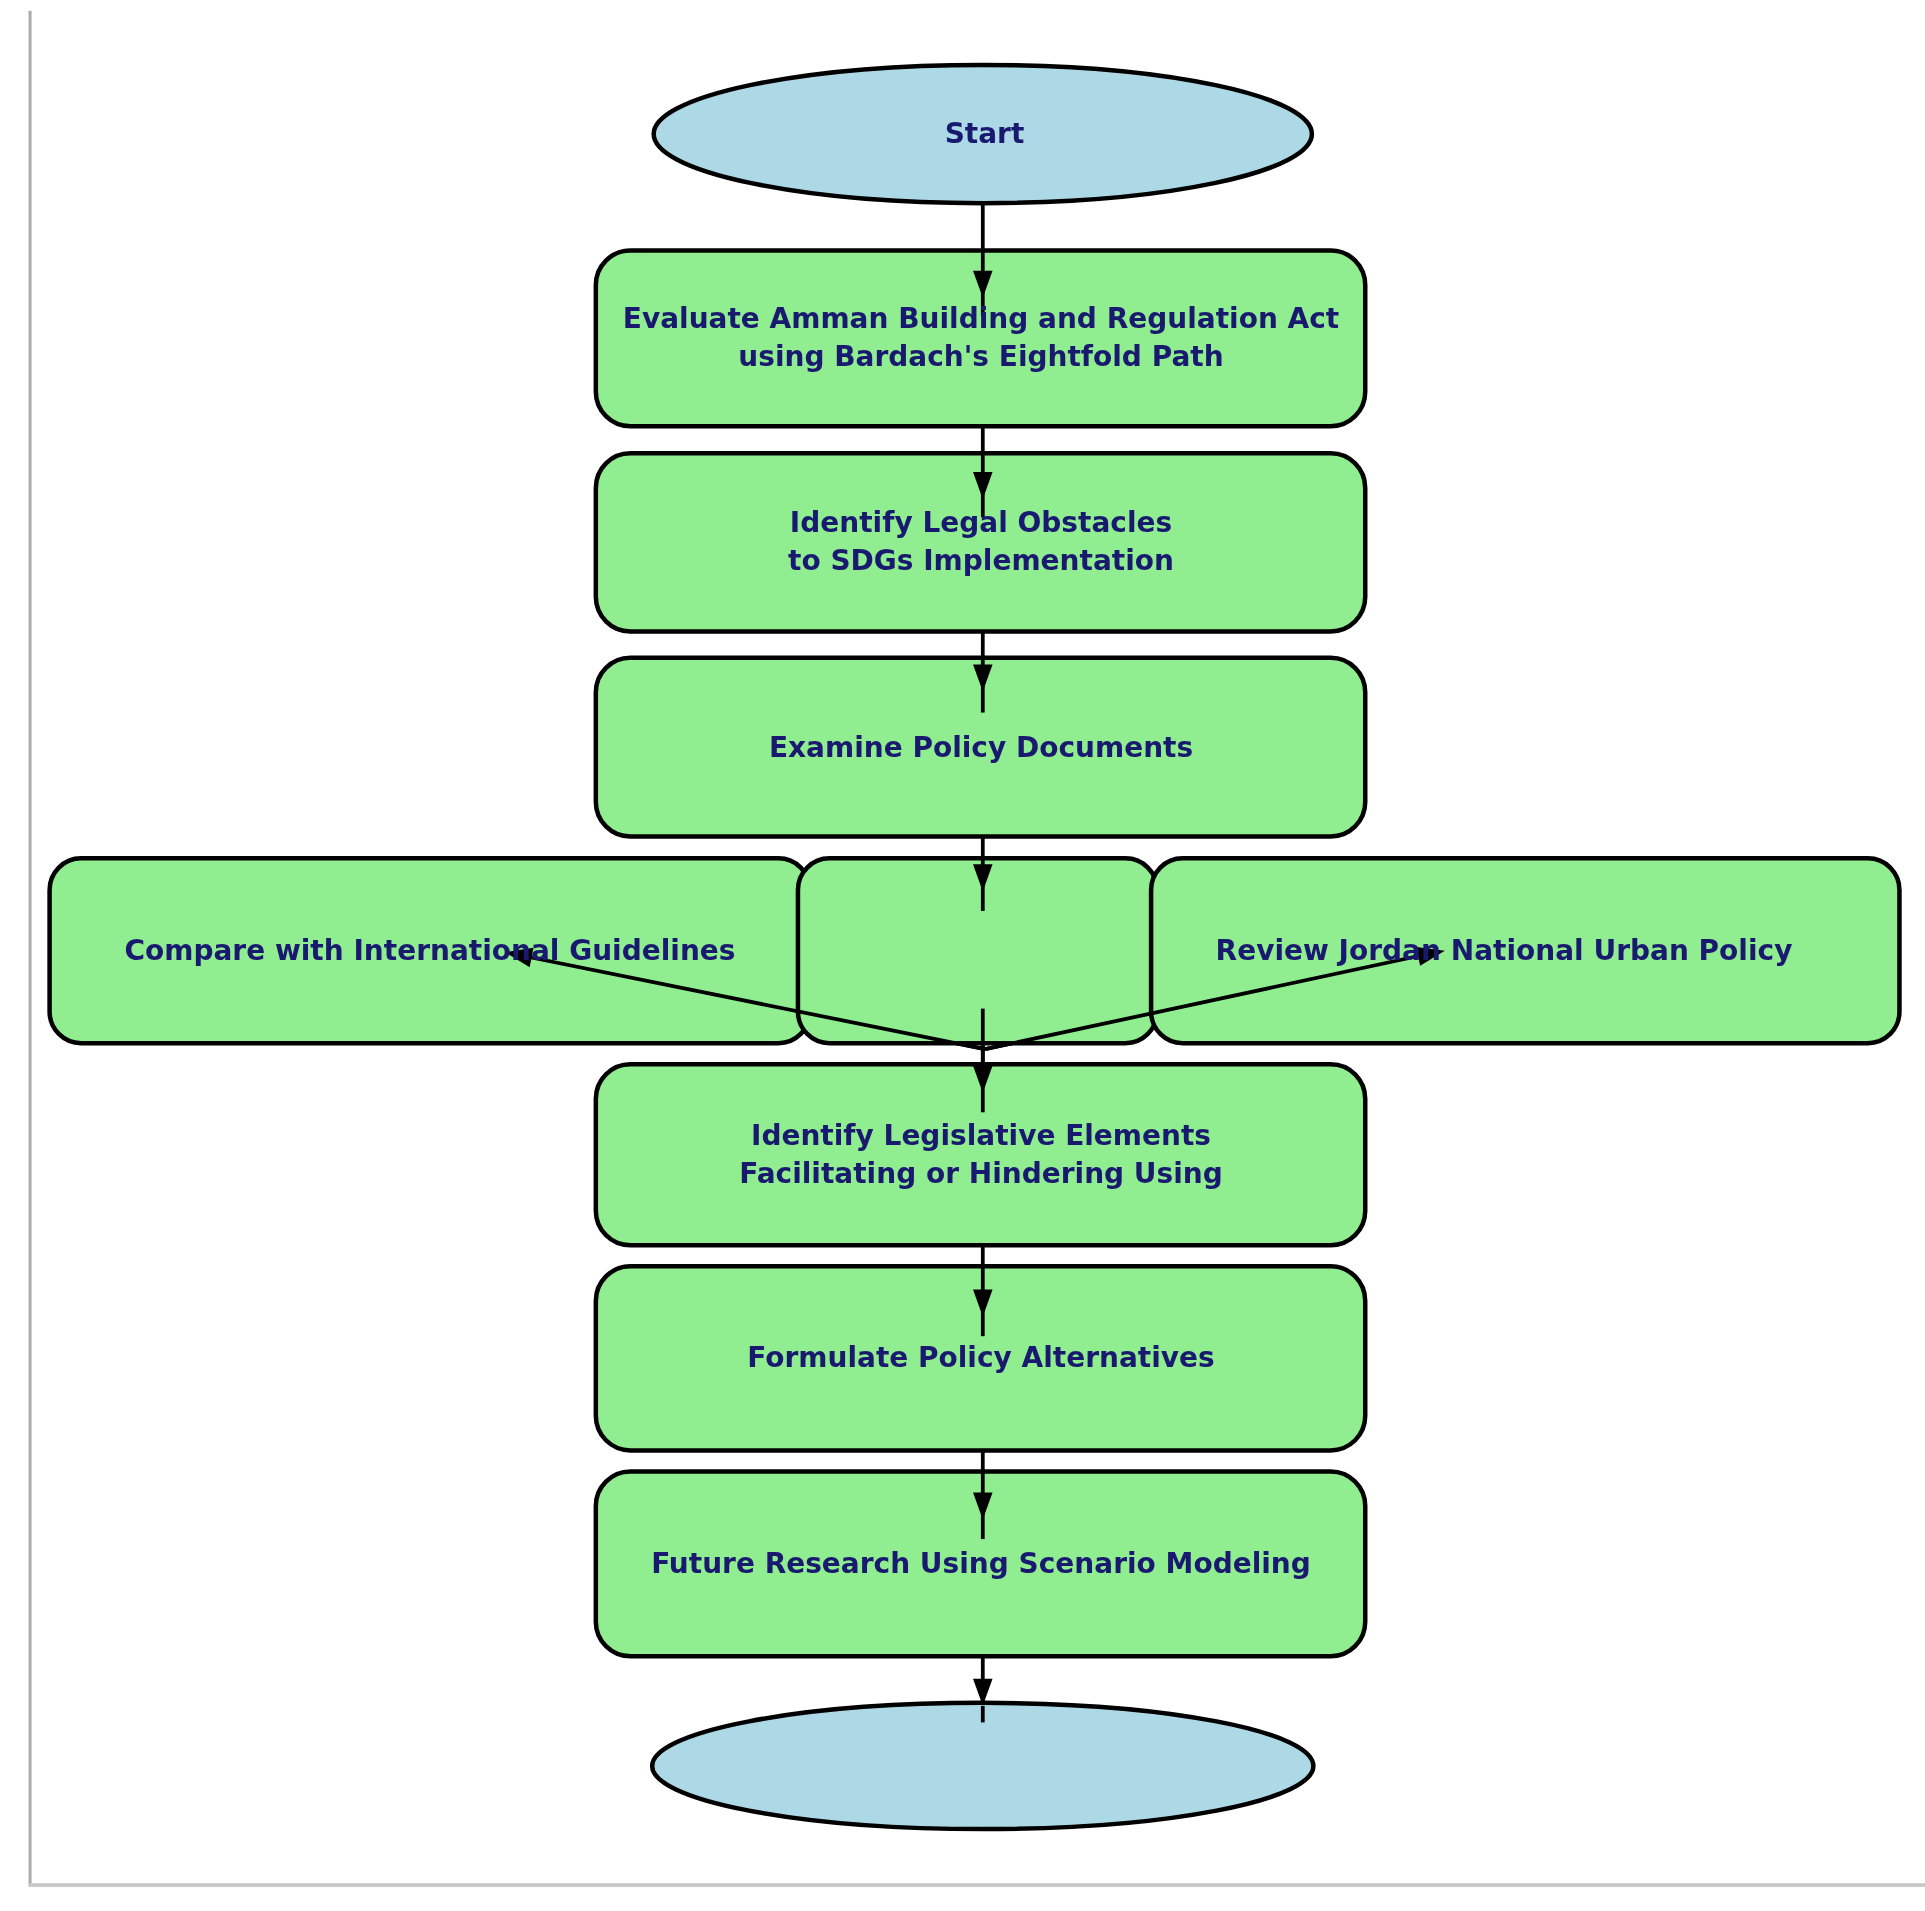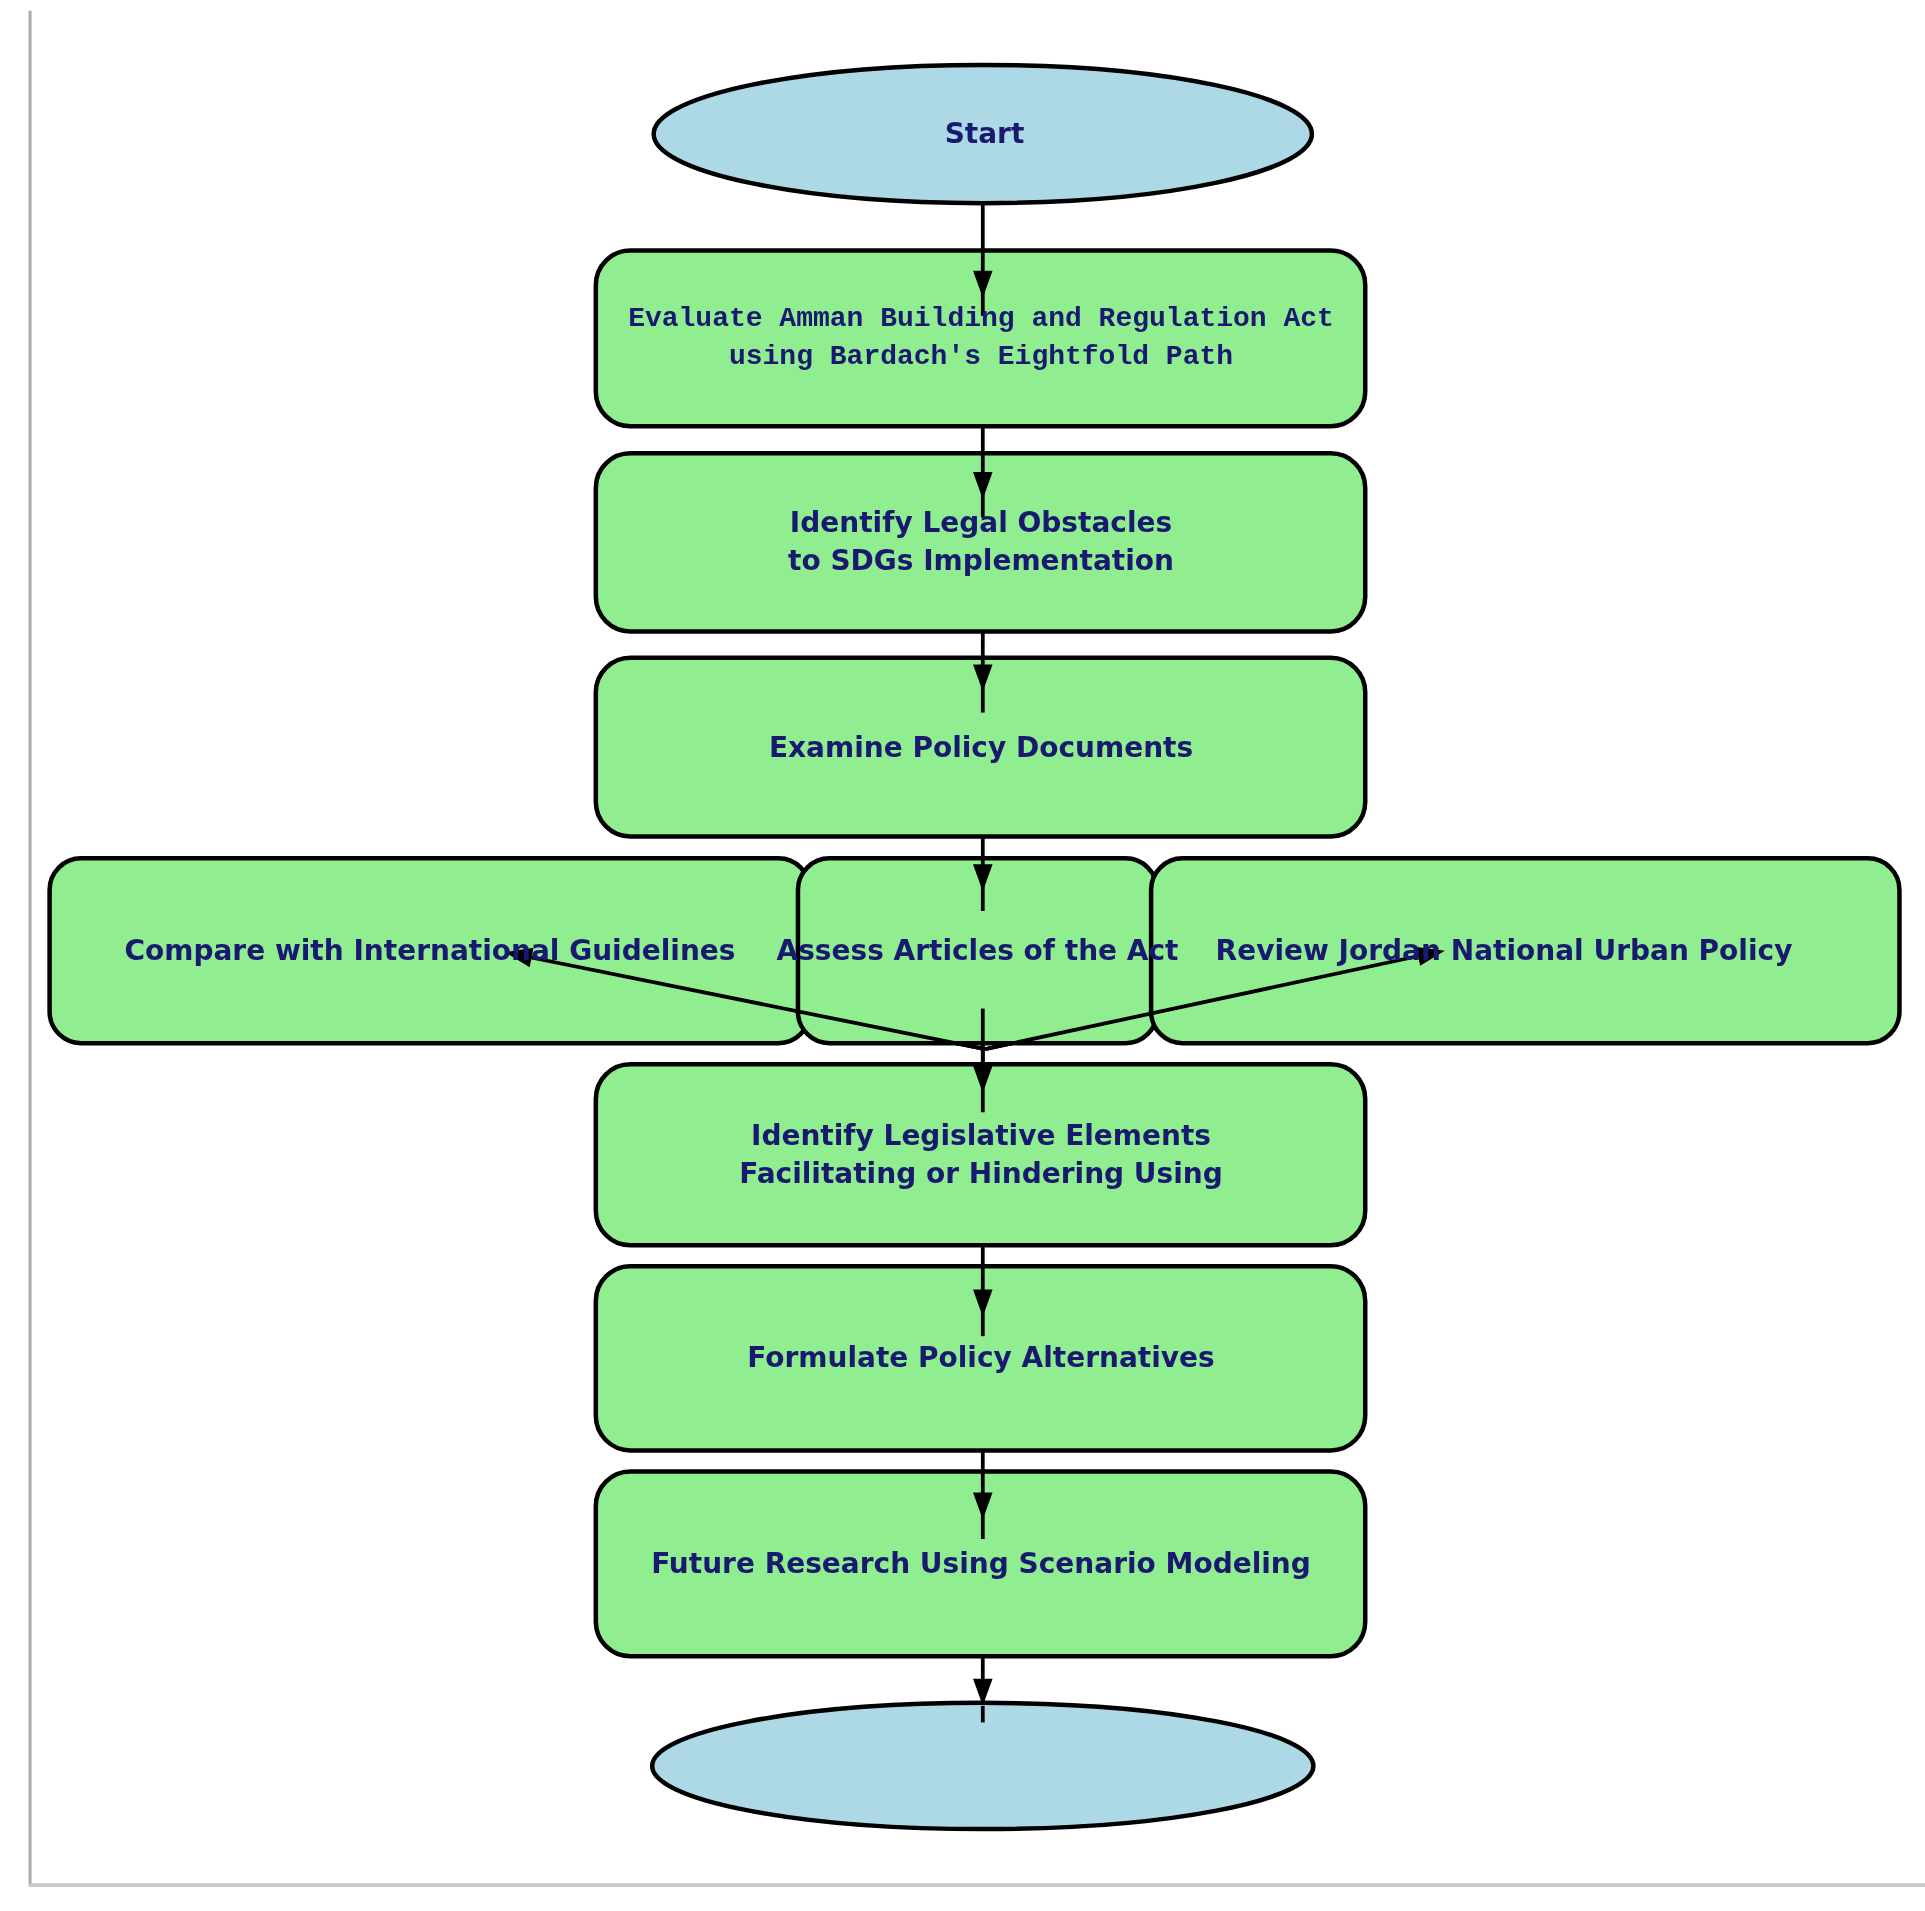--- a/index.html
+++ b/index.html
@@ -91,31 +91,30 @@
       <polygon points="1923,1265 1890,1285 1885,1260"></polygon>
       <polygon points="1308,1454 1295,1418 1321,1418"></polygon>
       <polygon points="1308,1752 1295,1716 1321,1716"></polygon>
       <polygon points="1308,2022 1295,1986 1321,1986"></polygon>
       <polygon points="1308,2270 1295,2234 1321,2234"></polygon>
     </g>
   </svg>
 
   <div class="node-label" style="left:654px;top:65px;width:661px;height:138px;">Start</div>
 
-  <div class="node-label" style="left:596px;top:250px;width:770px;height:176px;font-family:Liberation Mono, monospace;">Evaluate Amman Building and Regulation Act
+  <div class="node-label" style="left:596px;top:250px;width:770px;height:176px;">Evaluate Amman Building and Regulation Act
 using Bardach's Eightfold Path</div>
 
   <div class="node-label" style="left:596px;top:453px;width:770px;height:178px;">Identify Legal Obstacles
 to SDGs Implementation</div>
 
   <div class="node-label" style="left:596px;top:658px;width:770px;height:179px;">Examine Policy Documents</div>
 
   <div class="node-label" style="left:50px;top:858px;width:760px;height:185px;">Compare with International Guidelines</div>
 
-  <div class="node-label" style="left:756px;top:858px;width:443px;height:185px;">Assess Articles of the Act</div>
 
   <div class="node-label" style="left:1130px;top:858px;width:748px;height:185px;">Review Jordan National Urban Policy</div>
 
   <div class="node-label" style="left:596px;top:1064px;width:770px;height:181px;">Identify Legislative Elements
 Facilitating or Hindering Using</div>
 
   <div class="node-label" style="left:596px;top:1266px;width:770px;height:184px;">Formulate Policy Alternatives</div>
 
   <div class="node-label" style="left:596px;top:1471px;width:770px;height:185px;">Future Research Using Scenario Modeling</div>
 

